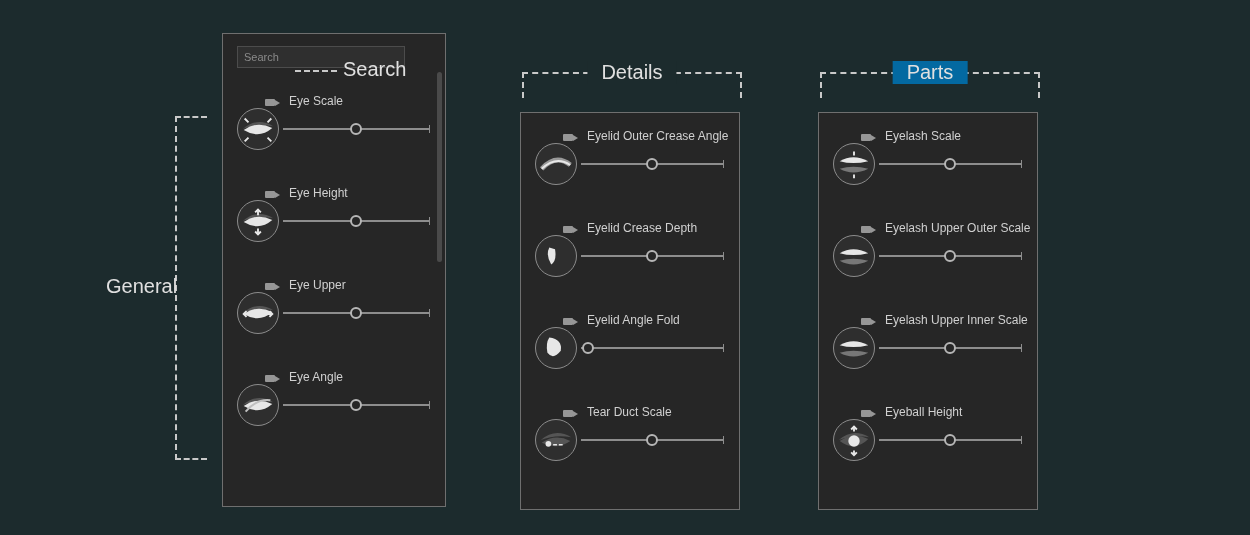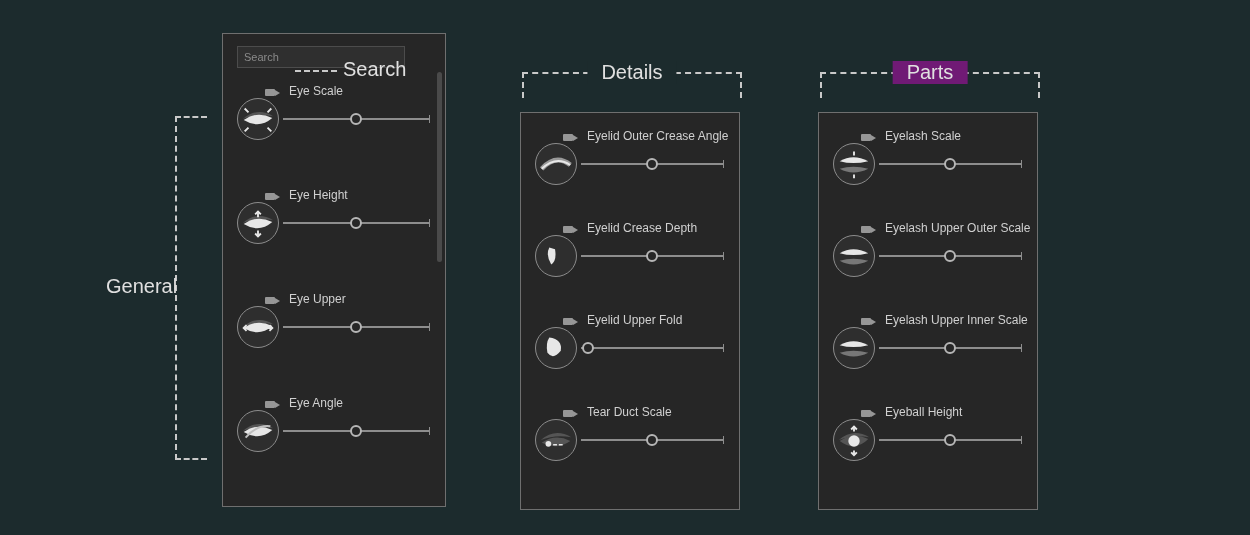--- a/index.html
+++ b/index.html
@@ -83,21 +83,21 @@
     top: 72px;
     width: 216px;
     height: 24px;
     border-left: 2px dashed #c9c9c9;
     border-top: 2px dashed #c9c9c9;
     border-right: 2px dashed #c9c9c9;
   }
   .parts-bracket .gap-label {
     position: absolute;
     top: -13px; left: 50%; transform: translateX(-50%);
-    background: #701a75;
+    background: #0369a1;
     padding: 0 14px;
     font-size: 20px;
     color: #e0e0e0;
   }
 
   
   .panel {
     position: absolute;
     background: #262626;
     border: 1px solid #6f6f6f;
@@ -138,21 +138,21 @@
     font-size: 11px;
     padding: 0 6px;
     box-sizing: border-box;
     outline: none;
     margin-bottom: 14px;
   }
   .search-box::placeholder { color: #8a8a8a; }
 
   
   .rows { display: flex; flex-direction: column; }
-  .panel-general .rows { gap: 38px; }
+  .panel-general .rows { gap: 26px; margin-top: 10px; }
   .panel-details .rows, .panel-parts .rows { gap: 26px; margin-top: 2px; }
 
   .row { position: relative; height: 66px; }
 
   .thumb {
     position: absolute;
     left: 0; top: 16px;
     width: 42px; height: 42px;
     border: 1.5px solid #8c8c8c;
     border-radius: 50%;
@@ -321,21 +321,21 @@
             <div class="dash-end"></div>
           </div>
         </div>
         <div class="row">
           <div class="cam-icon"></div>
           <div class="thumb">
             <svg viewBox="0 0 42 42">
               <path d="M14 10 Q28 12 26 24 Q18 34 12 26 Q10 16 14 10 Z" fill="#e7e7e7"></path>
             </svg>
           </div>
-          <div class="rlabel">Eyelid Upper Fold</div>
+          <div class="rlabel">Eyelid Angle Fold</div>
           <div class="slider">
             <div class="knob" style="left: 5%;"></div>
             <div class="dash-end"></div>
           </div>
         </div>
         <div class="row">
           <div class="cam-icon"></div>
           <div class="thumb">
             <svg viewBox="0 0 42 42">
               <path d="M5 21 Q20 8 37 18 Q20 15 5 21 Z" fill="#555"></path>

